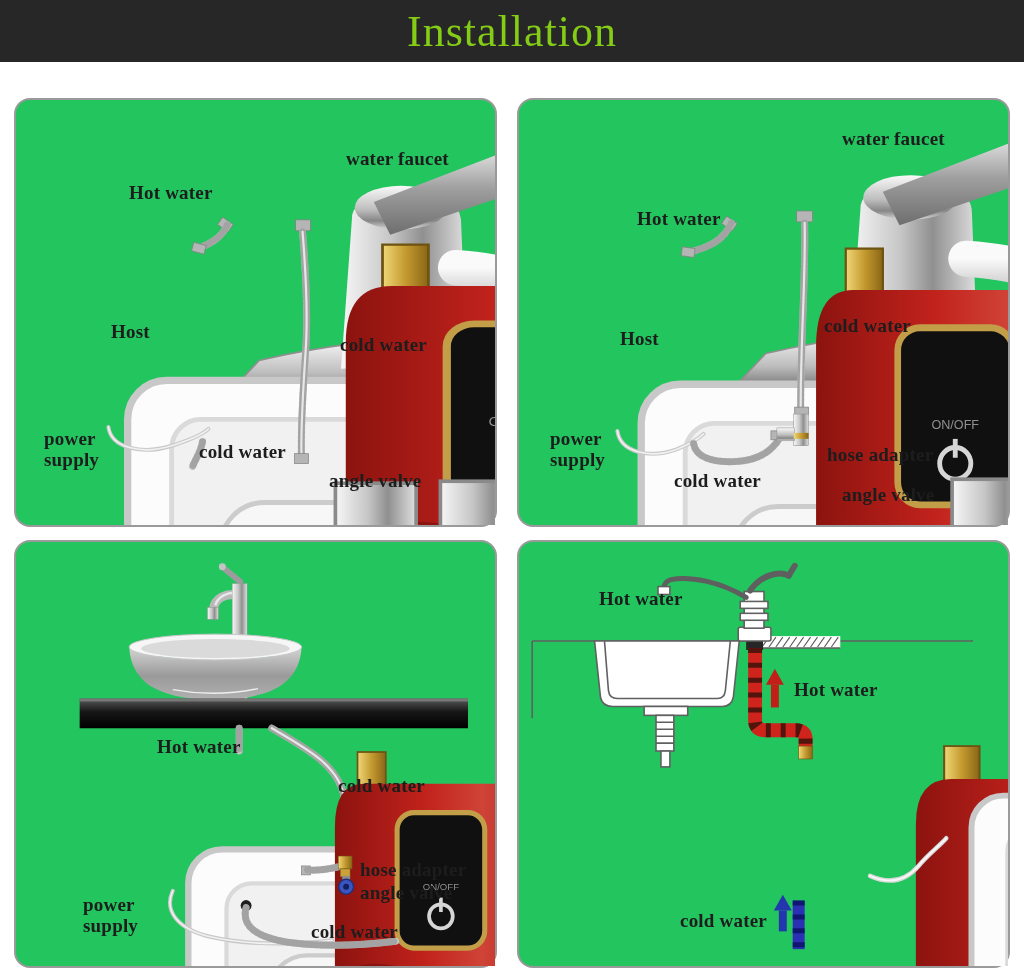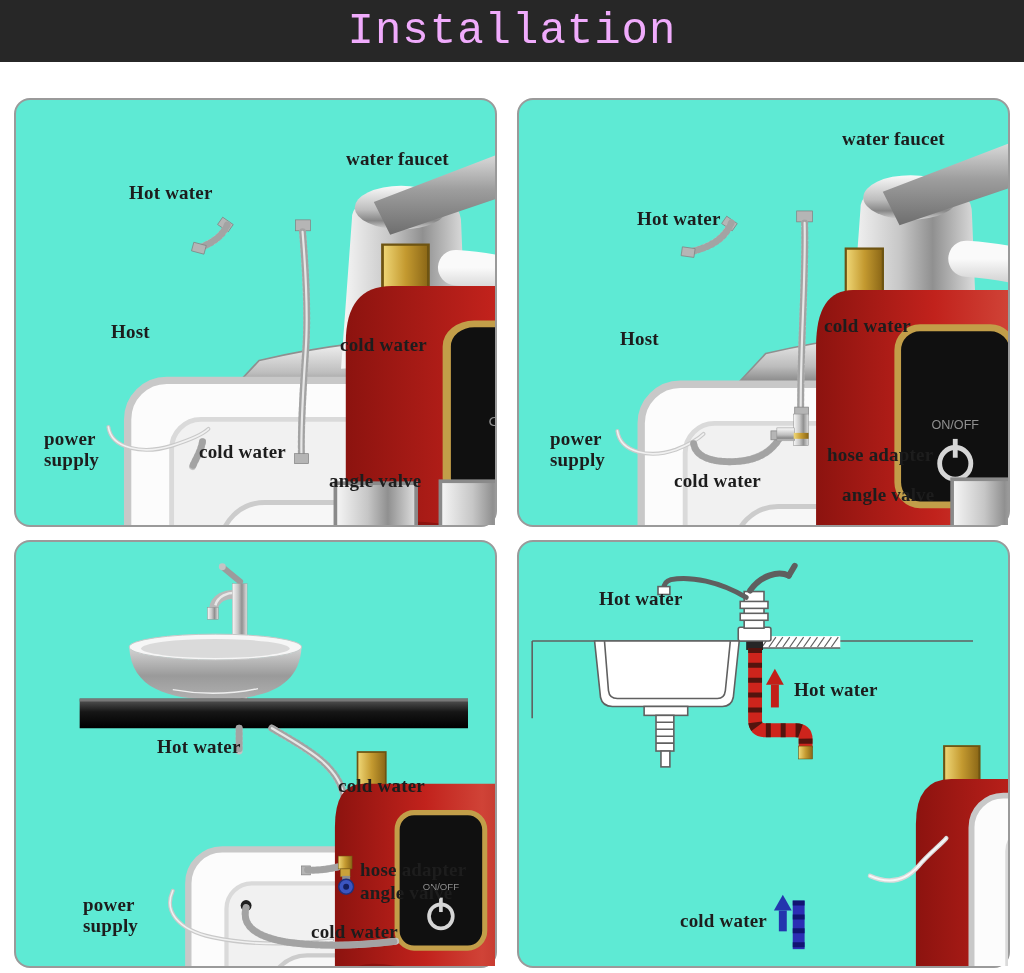--- a/index.html
+++ b/index.html
@@ -1,22 +1,22 @@
 <!DOCTYPE html>
 <html><head>
 <meta charset="utf-8">
 <style>
   html,body{margin:0;padding:0;background:#fff;}
   .page{position:relative;width:1024px;height:973px;background:#fff;overflow:hidden;
         font-family:"Liberation Serif",serif;}
   .banner{position:absolute;left:0;top:0;width:1024px;height:62px;background:#272727;
           display:flex;align-items:center;justify-content:center;}
-  .banner h1{margin:0;color:#f0abfc;font-family:Liberation Mono, monospace;font-weight:500;
+  .banner h1{margin:0;color:#84cc16;font-family:Liberation Serif, serif;font-weight:500;
              font-size:44px;letter-spacing:1px;}
-  .panel{position:absolute;border:2px solid #9a9a9a;border-radius:16px;background:#5eead4;
+  .panel{position:absolute;border:2px solid #9a9a9a;border-radius:16px;background:#22c55e;
          box-sizing:border-box;}
   #p1{left:14px;top:98px;width:483px;height:429px;}
   #p2{left:517px;top:98px;width:493px;height:429px;}
   #p3{left:14px;top:540px;width:483px;height:428px;}
   #p4{left:517px;top:540px;width:493px;height:428px;}
   .scene{position:absolute;left:0;top:0;width:100%;height:100%;}
   .lbl{position:absolute;font:700 19px "Liberation Serif",serif;color:#1d1d1d;
        white-space:nowrap;letter-spacing:.2px;}
   .lbl.wrap{white-space:normal;width:84px;line-height:1.12;}
   

